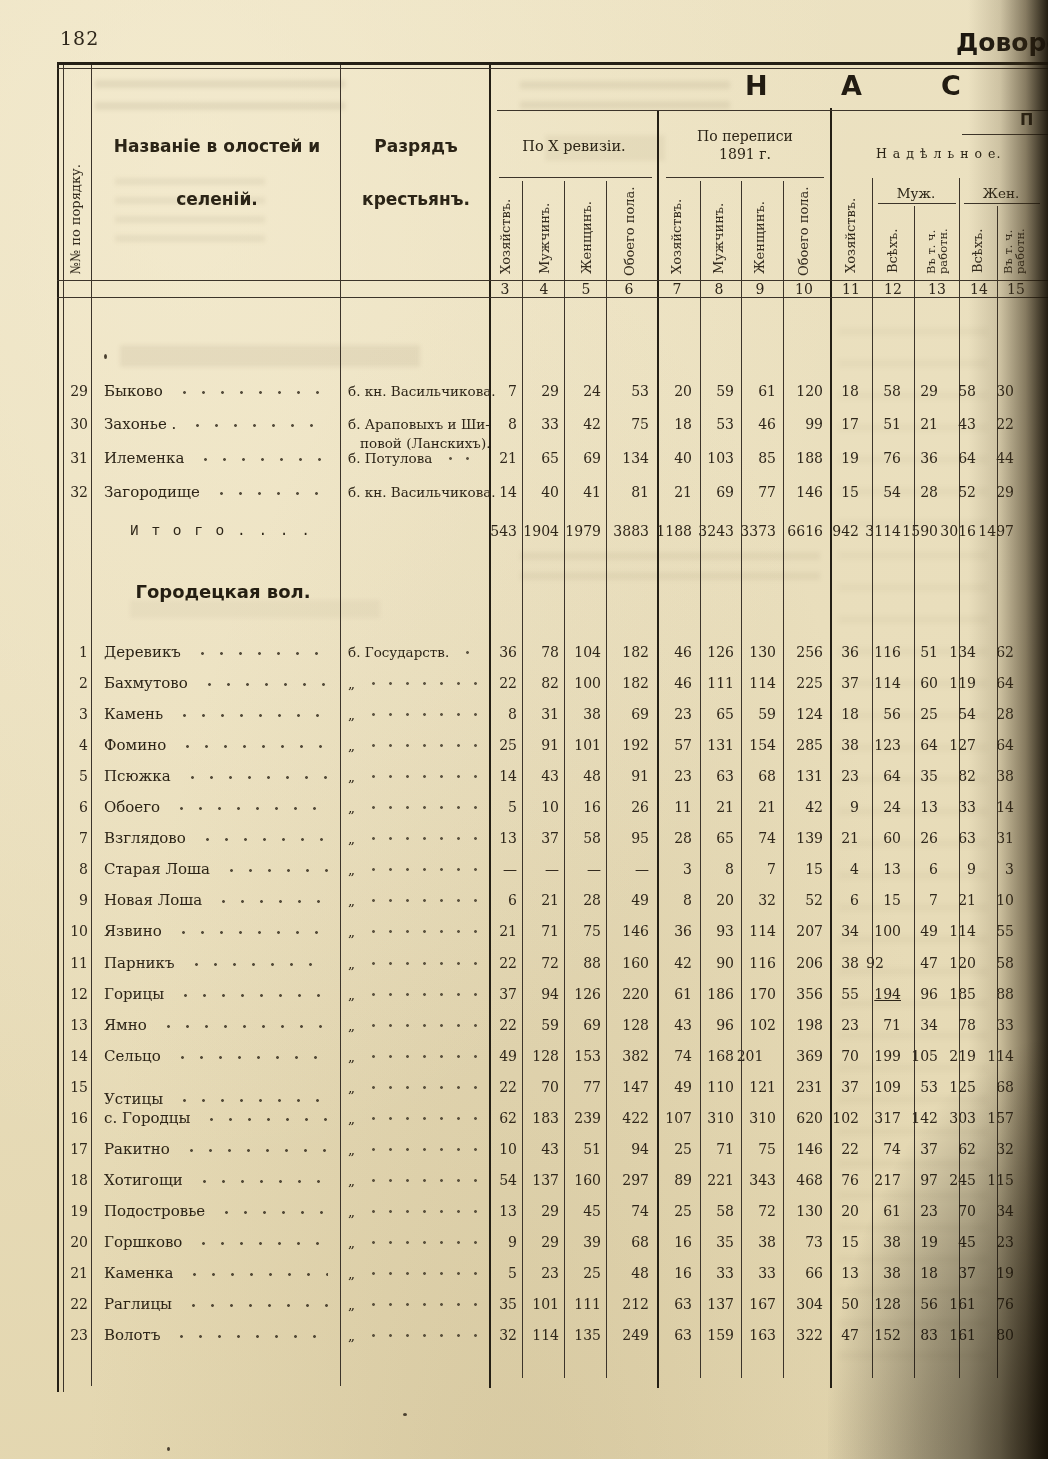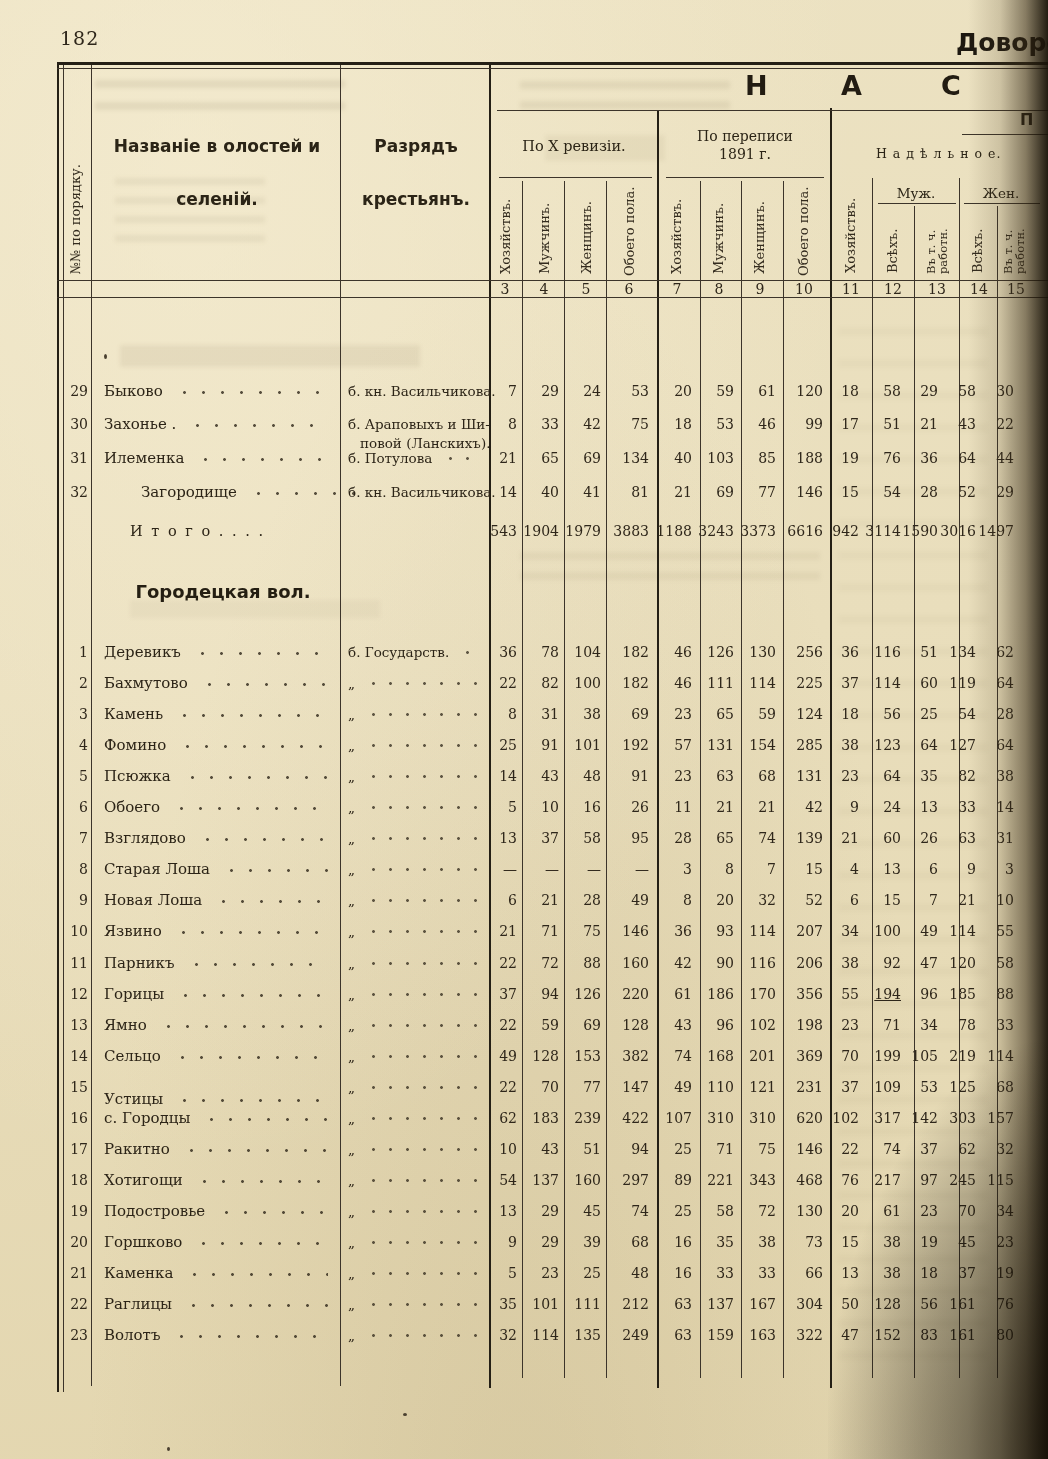--- a/index.html
+++ b/index.html
@@ -235,42 +235,42 @@
       <div class="val" style="left: 640px; top: 450px;">40</div>
       <div class="val" style="left: 682px; top: 450px;">103</div>
       <div class="val" style="left: 724px; top: 450px;">85</div>
       <div class="val" style="left: 771px; top: 450px;">188</div>
       <div class="val" style="left: 807px; top: 450px;">19</div>
       <div class="val" style="left: 849px; top: 450px;">76</div>
       <div class="val" style="left: 886px; top: 450px;">36</div>
       <div class="val" style="left: 924px; top: 450px;">64</div>
       <div class="val" style="left: 962px; top: 450px;">44</div>
       <div class="rownum" style="left: 56px; top: 484px;">32</div>
-      <div class="namecell" style="left: 104px; top: 483px; width: 232px; margin-left: 37px;">
+      <div class="namecell" style="left: 104px; top: 483px; width: 232px;">
         <div class="" style="position: static; white-space: nowrap;">Загородище</div>
         <div class="lead" style="position: static;"></div>
       </div>
       <div class="razcell" style="left: 348px; top: 484px; width: 138px;">
         <div class="" style="position: static; white-space: nowrap;">б. кн. Васильчикова.</div>
         <div class="lead" style="position: static;"></div>
       </div>
       <div class="val" style="left: 465px; top: 484px;">14</div>
       <div class="val" style="left: 507px; top: 484px;">40</div>
       <div class="val" style="left: 549px; top: 484px;">41</div>
       <div class="val" style="left: 597px; top: 484px;">81</div>
       <div class="val" style="left: 640px; top: 484px;">21</div>
       <div class="val" style="left: 682px; top: 484px;">69</div>
       <div class="val" style="left: 724px; top: 484px;">77</div>
       <div class="val" style="left: 771px; top: 484px;">146</div>
       <div class="val" style="left: 807px; top: 484px;">15</div>
       <div class="val" style="left: 849px; top: 484px;">54</div>
       <div class="val" style="left: 886px; top: 484px;">28</div>
       <div class="val" style="left: 924px; top: 484px;">52</div>
       <div class="val" style="left: 962px; top: 484px;">29</div>
-      <div class="total-label" style="left: 130px; top: 523px;">И т о г о . . . .</div>
+      <div class="total-label" style="left: 130px; top: 523px; font-family: Liberation Mono, monospace;">И т о г о . . . .</div>
       <div class="val" style="left: 465px; top: 523px;">543</div>
       <div class="val" style="left: 507px; top: 523px;">1904</div>
       <div class="val" style="left: 549px; top: 523px;">1979</div>
       <div class="val" style="left: 597px; top: 523px;">3883</div>
       <div class="val" style="left: 640px; top: 523px;">1188</div>
       <div class="val" style="left: 682px; top: 523px;">3243</div>
       <div class="val" style="left: 724px; top: 523px;">3373</div>
       <div class="val" style="left: 771px; top: 523px;">6616</div>
       <div class="val" style="left: 807px; top: 523px;">942</div>
       <div class="val" style="left: 849px; top: 523px;">3114</div>
@@ -509,21 +509,21 @@
       </div>
       <div class="val" style="left: 465px; top: 954.5px;">22</div>
       <div class="val" style="left: 507px; top: 954.5px;">72</div>
       <div class="val" style="left: 549px; top: 954.5px;">88</div>
       <div class="val" style="left: 597px; top: 954.5px;">160</div>
       <div class="val" style="left: 640px; top: 954.5px;">42</div>
       <div class="val" style="left: 682px; top: 954.5px;">90</div>
       <div class="val" style="left: 724px; top: 954.5px;">116</div>
       <div class="val" style="left: 771px; top: 954.5px;">206</div>
       <div class="val" style="left: 807px; top: 954.5px;">38</div>
-      <div class="val" style="left: 849px; top: 954.5px;">92</div>
+      <div class="val" style="left: 849px; top: 954.5px; text-align: center;">92</div>
       <div class="val" style="left: 886px; top: 954.5px;">47</div>
       <div class="val" style="left: 924px; top: 954.5px;">120</div>
       <div class="val" style="left: 962px; top: 954.5px;">58</div>
       <div class="rownum" style="left: 56px; top: 985.55px;">12</div>
       <div class="namecell" style="left: 104px; top: 984.55px; width: 232px;">
         <div class="" style="position: static; white-space: nowrap;">Горицы</div>
         <div class="lead" style="position: static;"></div>
       </div>
       <div class="razcell ditto" style="left: 348px; top: 985.55px; width: 138px;">
         <div class="dt" style="position: static; white-space: nowrap;">„</div>
@@ -572,21 +572,21 @@
       <div class="razcell ditto" style="left: 348px; top: 1047.65px; width: 138px;">
         <div class="dt" style="position: static; white-space: nowrap;">„</div>
         <div class="lead" style="position: static;"></div>
       </div>
       <div class="val" style="left: 465px; top: 1047.65px;">49</div>
       <div class="val" style="left: 507px; top: 1047.65px;">128</div>
       <div class="val" style="left: 549px; top: 1047.65px;">153</div>
       <div class="val" style="left: 597px; top: 1047.65px;">382</div>
       <div class="val" style="left: 640px; top: 1047.65px;">74</div>
       <div class="val" style="left: 682px; top: 1047.65px;">168</div>
-      <div class="val" style="left: 724px; top: 1047.65px;">201</div>
+      <div class="val" style="left: 724px; top: 1047.65px; text-align: center;">201</div>
       <div class="val" style="left: 771px; top: 1047.65px;">369</div>
       <div class="val" style="left: 807px; top: 1047.65px;">70</div>
       <div class="val" style="left: 849px; top: 1047.65px;">199</div>
       <div class="val" style="left: 886px; top: 1047.65px;">105</div>
       <div class="val" style="left: 924px; top: 1047.65px;">219</div>
       <div class="val" style="left: 962px; top: 1047.65px;">114</div>
       <div class="rownum" style="left: 56px; top: 1078.7px;">15</div>
       <div class="namecell" style="left: 104px; top: 1062px; width: 232px; margin-top: 28px;">
         <div class="" style="position: static; white-space: nowrap;">Устицы</div>
         <div class="lead" style="position: static;"></div>

